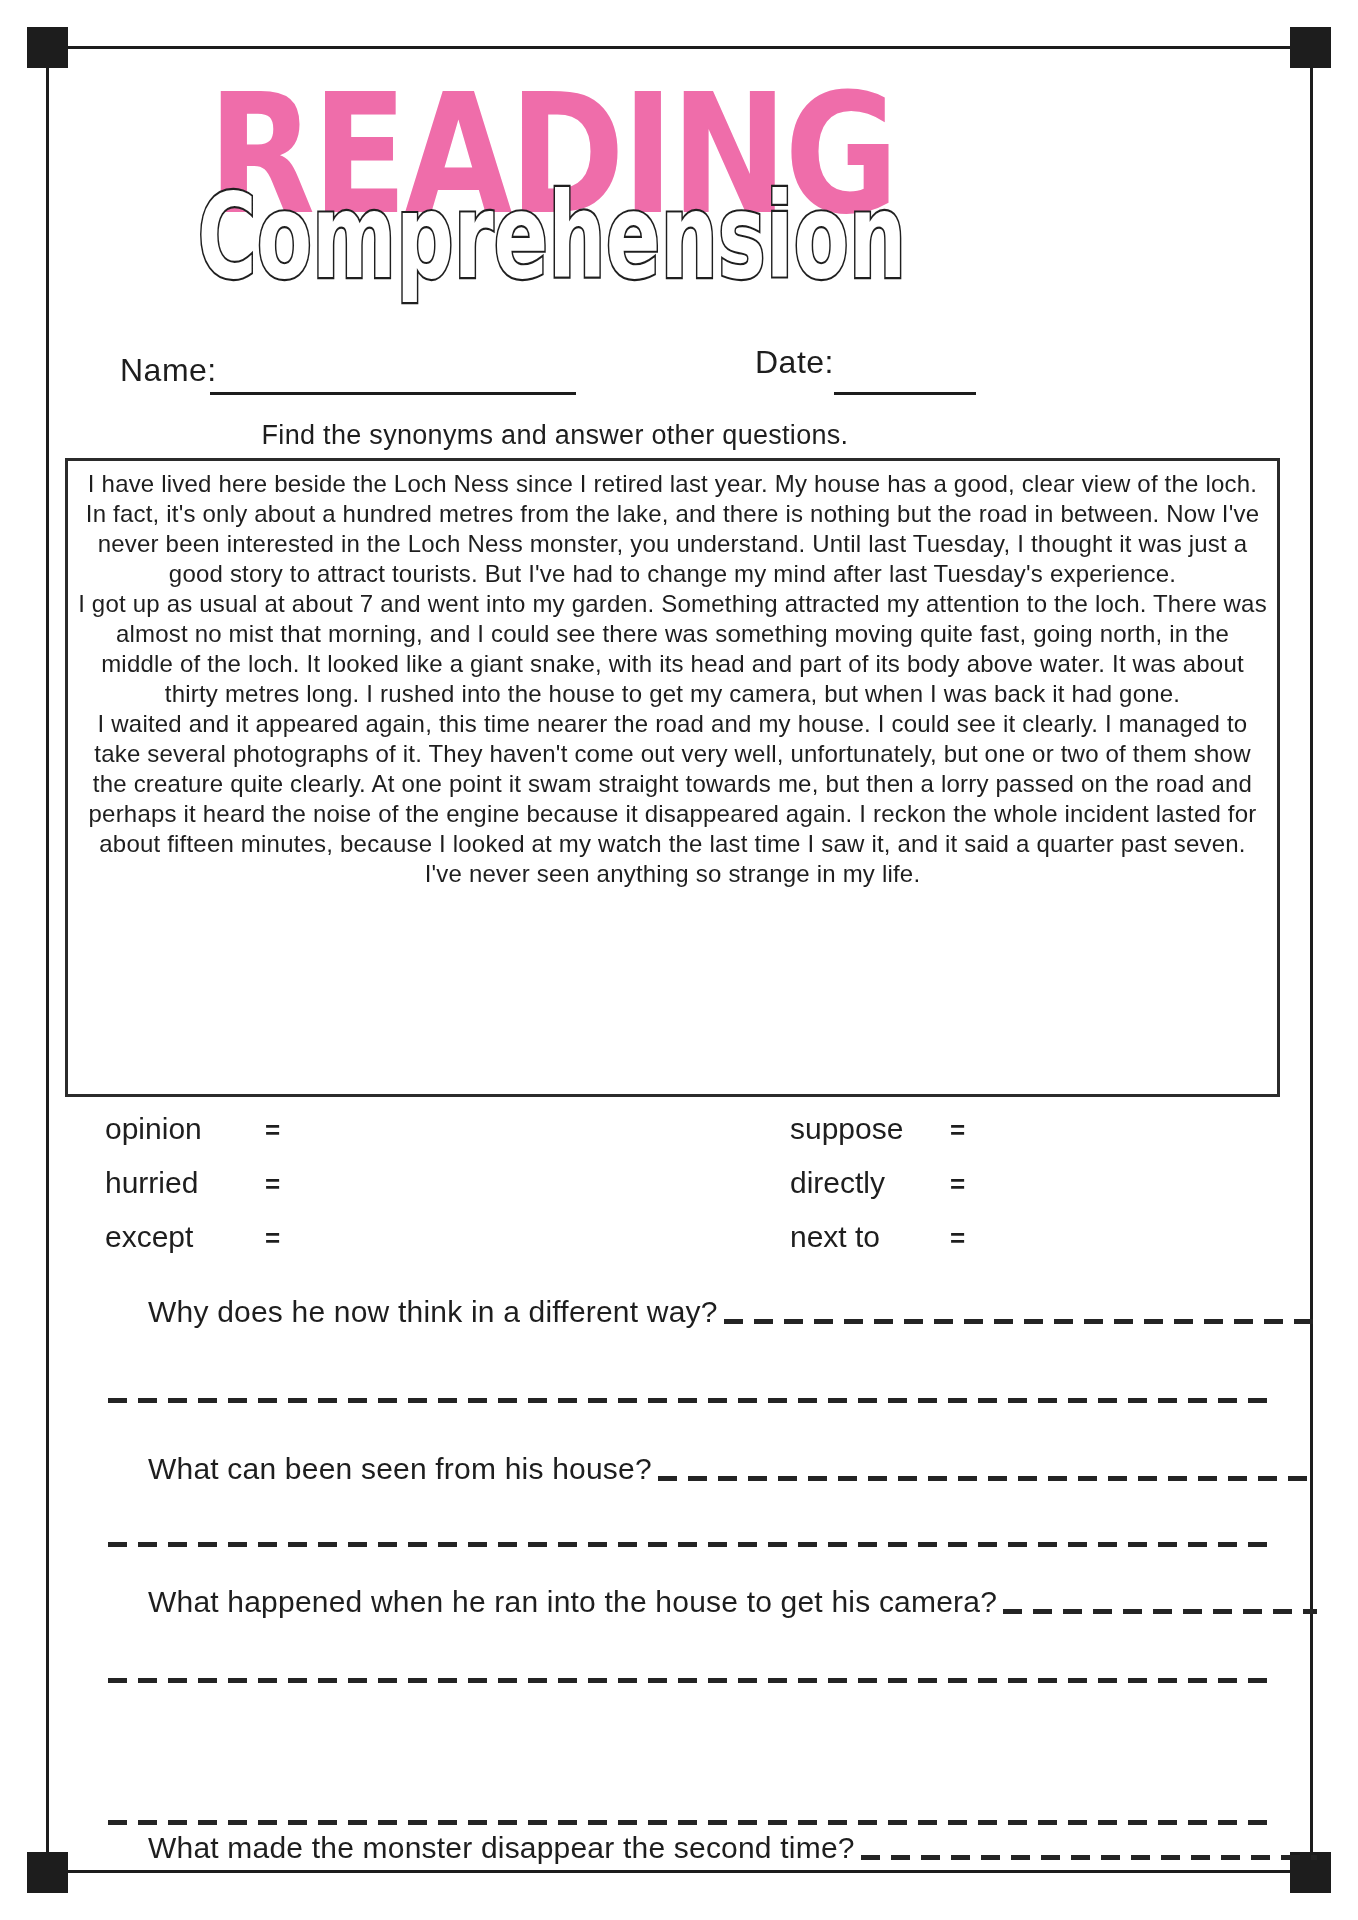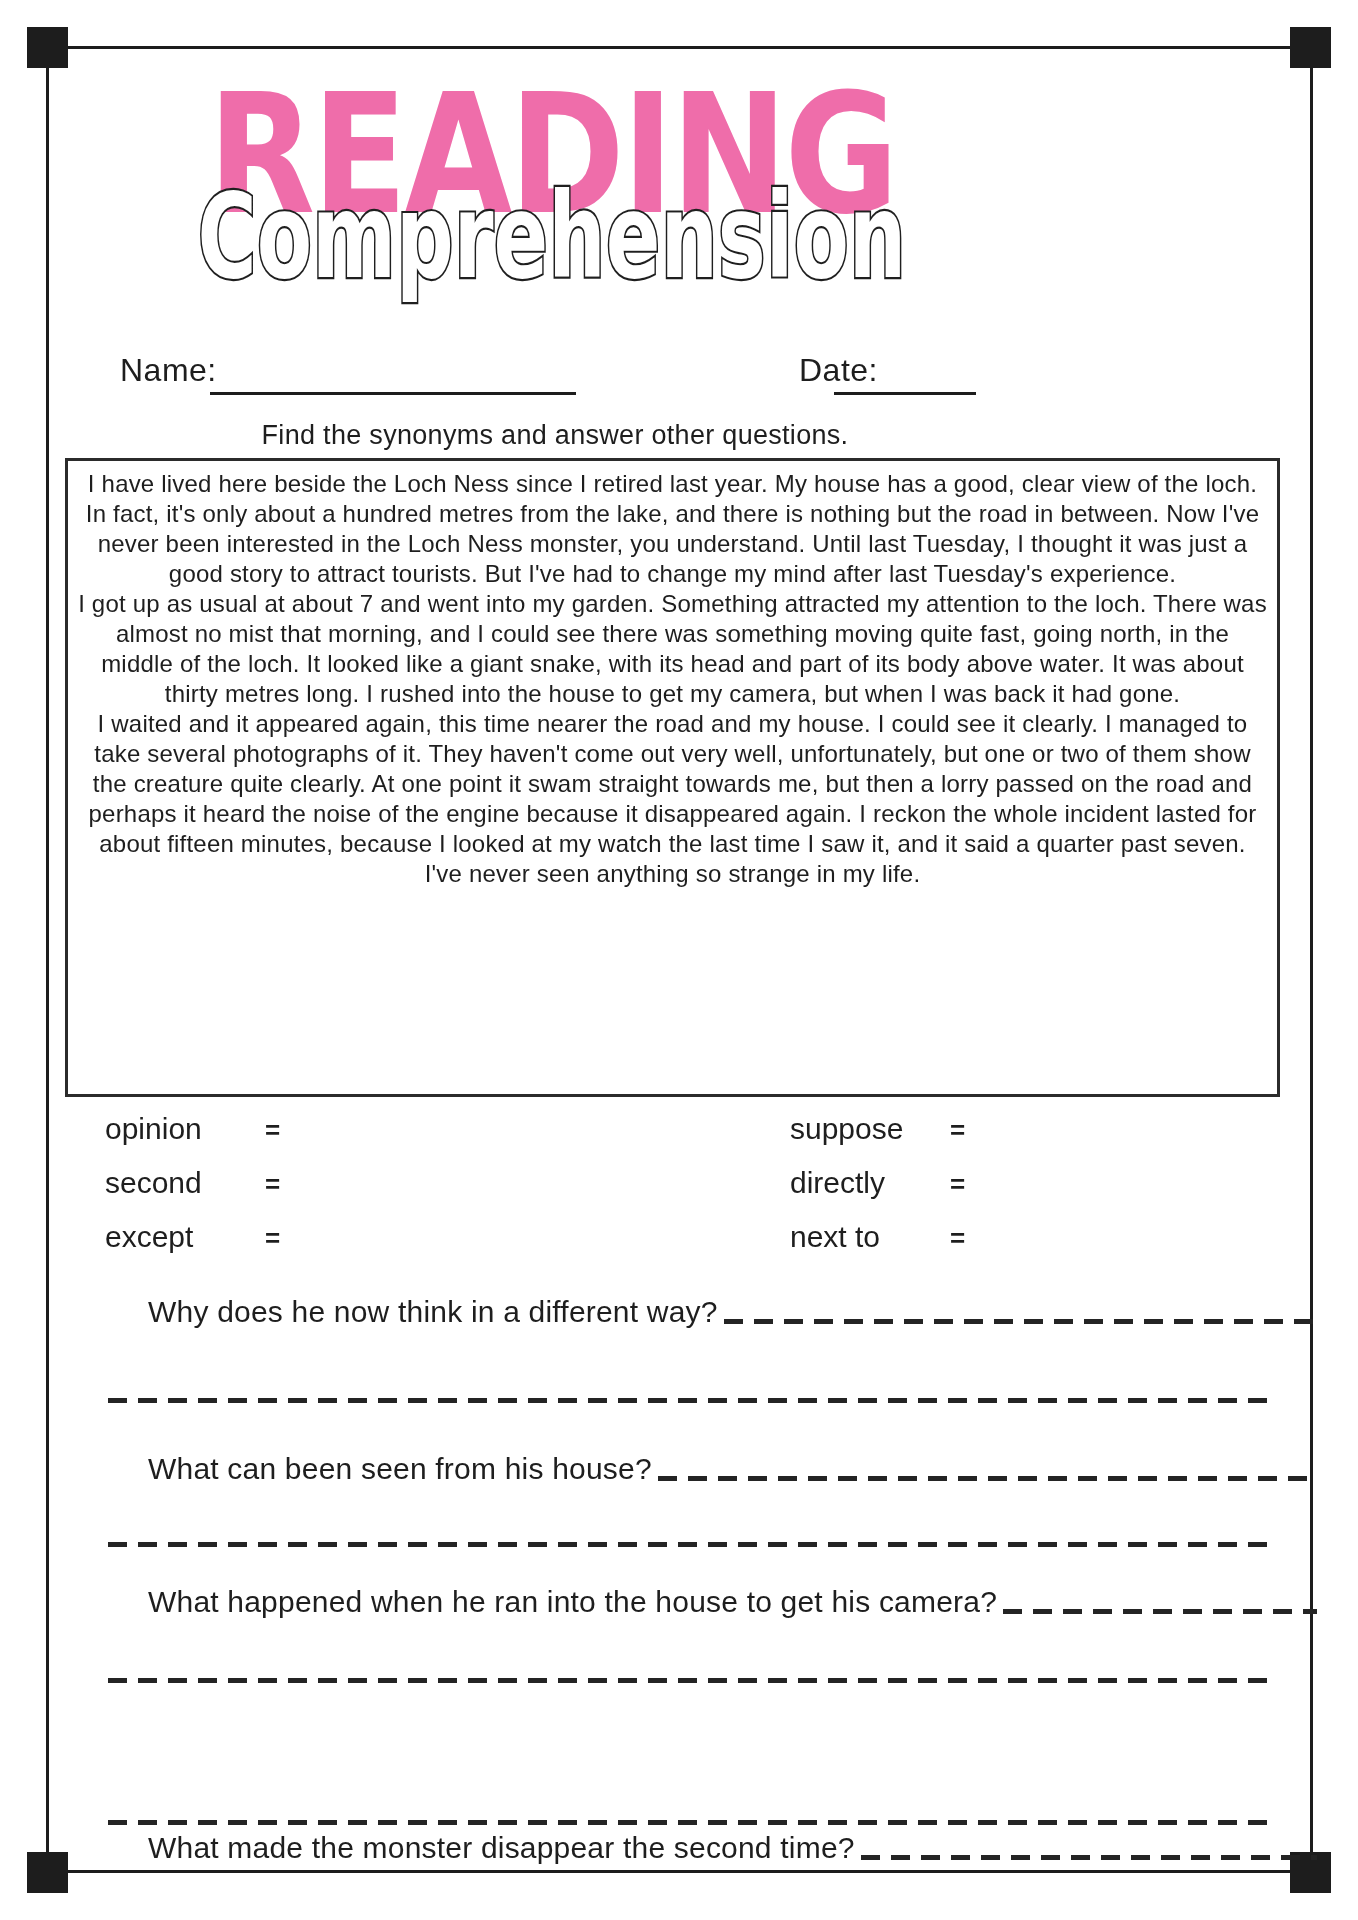--- a/index.html
+++ b/index.html
@@ -48,21 +48,21 @@
     transform: scale(0.84, 1.22);
     transform-origin: center top;
     color: #ffffff;
     -webkit-text-stroke: 3.5px #1f1f1f;
     paint-order: stroke fill;
   }
 
   
   .lbl { position: absolute; font-size: 32px; letter-spacing: 0.5px; }
   .name-label { left: 120px; top: 352px; }
-  .date-label { left: 755px; top: 352px; margin-left: 44px; }
+  .date-label { left: 755px; top: 344px; }
   .fill-line-solid { position: absolute; height: 3px; background: #1d1d1d; }
   .name-line { left: 210px; top: 392px; width: 366px; }
   .date-line { left: 834px; top: 392px; width: 142px; }
 
   .instruction {
     position: absolute; top: 420px; left: 0; width: 1110px;
     text-align: center; font-size: 27px; letter-spacing: 0.3px;
   }
 
   
@@ -142,21 +142,21 @@
   </div>
 
   <div class="synonyms">
     <div class="syn-row">
       <span class="syn-word-left">opinion</span>
       <span class="syn-eq-left">=</span>
       <span class="syn-word-right">suppose</span>
       <span class="syn-eq-right">=</span>
     </div>
     <div class="syn-row">
-      <span class="syn-word-left">second</span>
+      <span class="syn-word-left">hurried</span>
       <span class="syn-eq-left">=</span>
       <span class="syn-word-right">directly</span>
       <span class="syn-eq-right">=</span>
     </div>
     <div class="syn-row">
       <span class="syn-word-left">except</span>
       <span class="syn-eq-left">=</span>
       <span class="syn-word-right">next to</span>
       <span class="syn-eq-right">=</span>
     </div>

